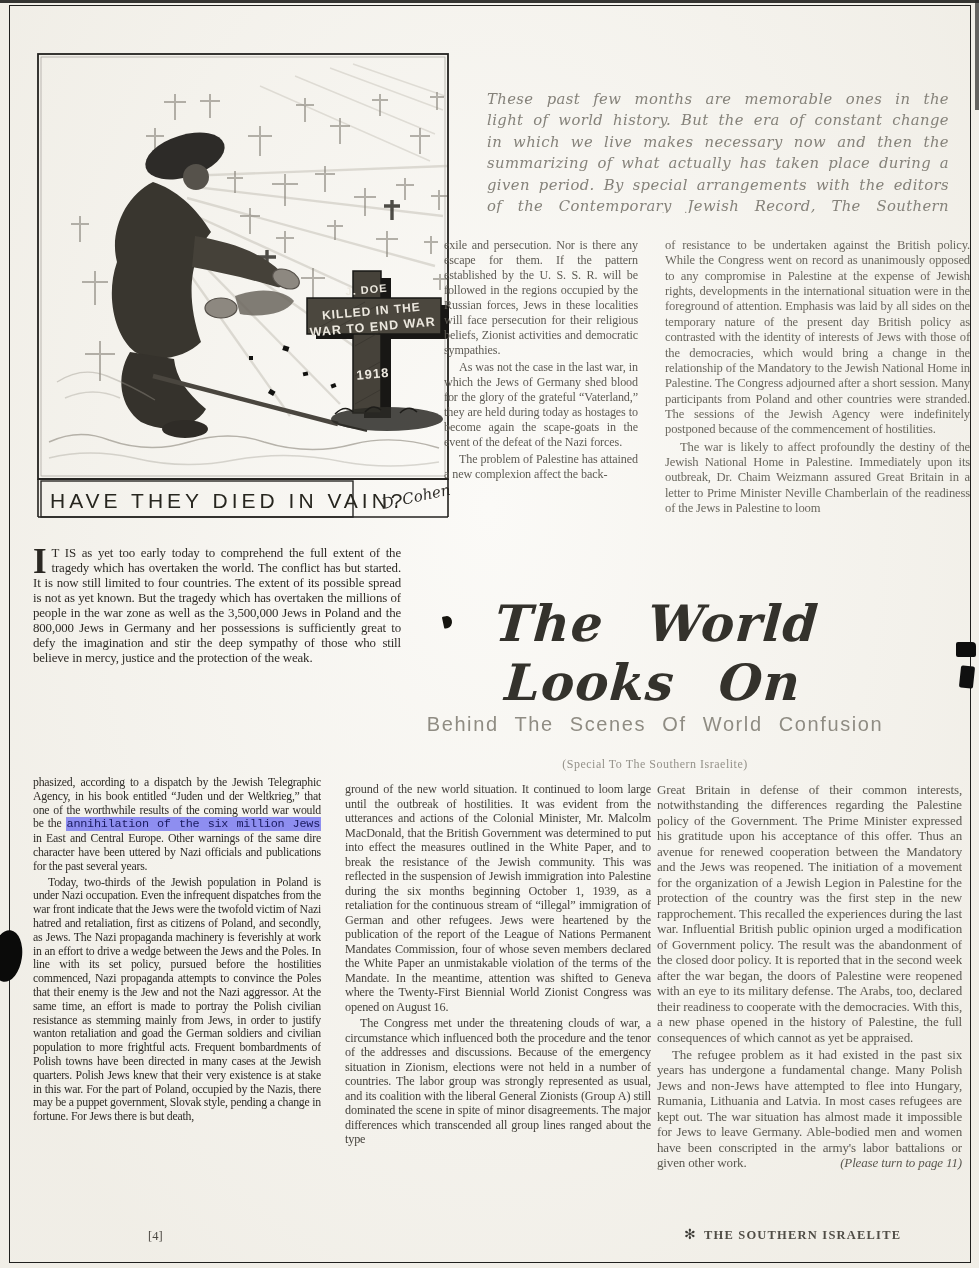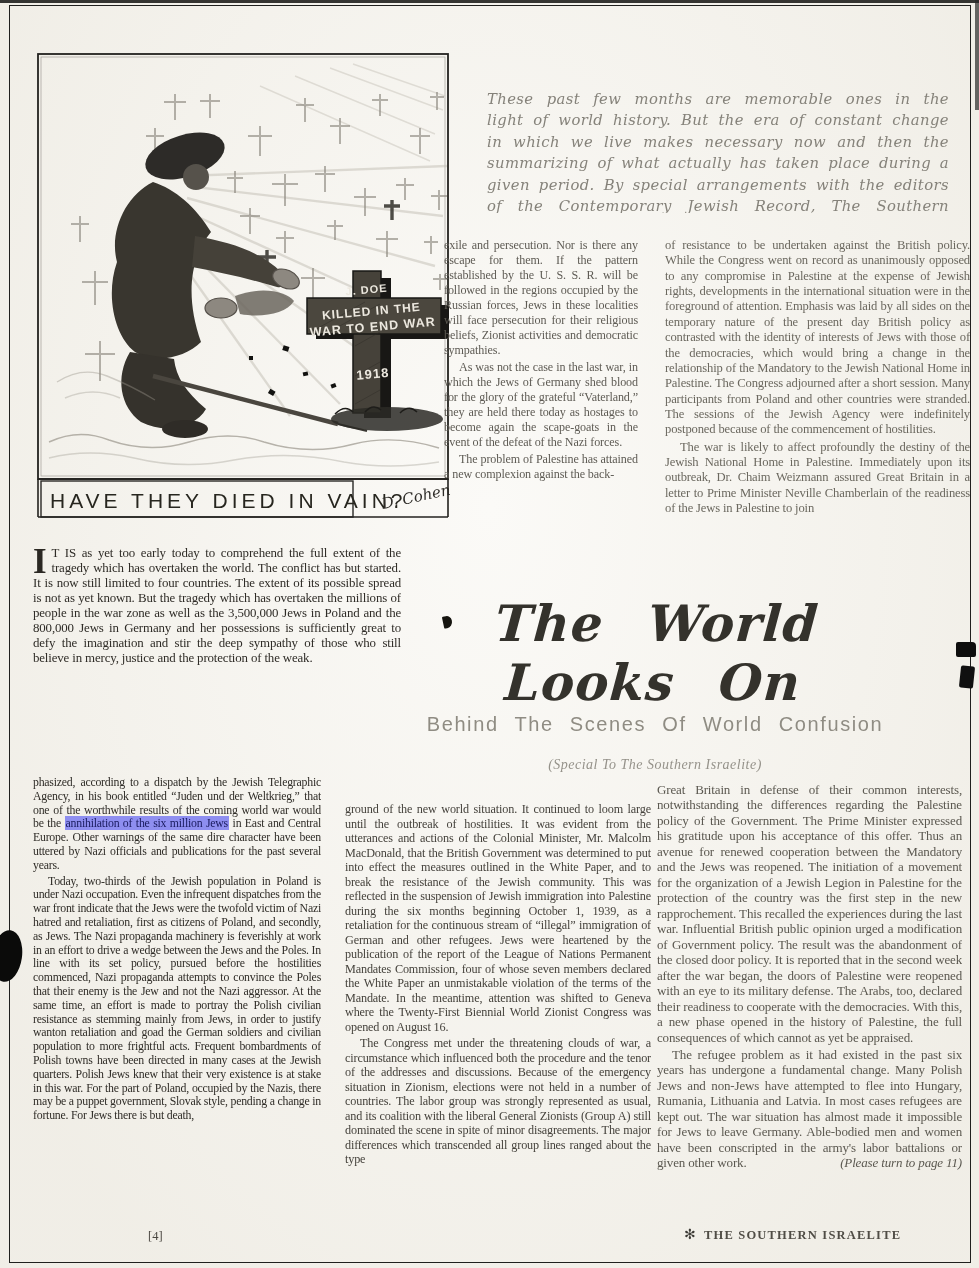--- a/index.html
+++ b/index.html
@@ -29,32 +29,32 @@
   .col p{margin:0 0 2px 0;}
   .col p.indent{text-indent:15px;}
 
   .col-narrow-top{left:444px;top:238px;width:194px;height:322px;font-size:12.1px;line-height:1.24;color:#5e5b54;letter-spacing:-.1px;}
   .col-right-top{left:657px;top:238px;width:305px;height:328px;font-size:12.6px;line-height:1.22;color:#6b685f;letter-spacing:-.15px;margin-left:8px;}
 
   .left-wide{left:33px;top:546px;width:368px;height:230px;font-size:12.9px;line-height:1.16;color:#2f2c27;letter-spacing:-.15px;}
   .left-narrow{left:33px;top:776px;width:288px;height:436px;font-size:11.8px;line-height:1.17;color:#2f2c27;letter-spacing:-.22px;}
   .dropcap{float:left;font-size:35px;line-height:27px;padding:2px 5px 0 0;font-weight:bold;color:#2b2823;}
 
-  mark{background:var(--highlight,#8e8ef0);color:#191a5e;padding:0 1px;}
+  mark{background:var(--highlight,#8e8ef0);color:#191a5e;padding:0 1px;font-family:Liberation Mono, monospace;}
 
   .headline{position:absolute;left:395px;top:594px;width:520px;text-align:center;
             font-family:"DejaVu Serif",serif;font-style:italic;font-weight:bold;
             font-size:50px;color:#34322c;word-spacing:26px;letter-spacing:1px;transform:skewX(-4deg);}
   .subtitle{position:absolute;left:395px;top:694px;width:520px;text-align:center;
             font-family:"Liberation Sans",sans-serif;font-size:20px;line-height:1.42;
             color:#8f8c83;letter-spacing:1.6px;word-spacing:9px;margin-top:16px;}
   .byline{position:absolute;left:395px;top:757px;width:520px;text-align:center;
-          font-style:italic;font-size:14px;color:#95928a;letter-spacing:.5px;}
-
-  .bottom-mid{left:345px;top:782px;width:306px;height:438px;font-size:12.2px;line-height:1.19;color:#45423c;letter-spacing:-.15px;margin-top:20px;}
+          font-size:12px;color:#95928a;letter-spacing:.5px;}
+
+  .bottom-mid{left:345px;top:782px;width:306px;height:438px;font-size:12.2px;line-height:1.19;color:#45423c;letter-spacing:-.15px;}
   .bottom-right{left:657px;top:782px;width:305px;height:450px;font-size:13px;line-height:1.19;color:#5b5850;letter-spacing:-.15px;}
   .continued{font-style:italic;white-space:nowrap;float:right;}
 
   .pagenum{position:absolute;left:148px;top:1229px;font-size:12.5px;color:#4a4741;}
   .masthead{position:absolute;left:684px;top:1226px;width:252px;
             font-size:12.5px;font-weight:bold;color:#504d46;letter-spacing:1.2px;}
   .masthead .star{font-weight:normal;margin-right:7px;font-size:14px;color:#3c3a35;}
 </style>
 </head>
 <body>
@@ -187,27 +187,27 @@
       </g>
     </svg>
   </figure>
 
   <div class="intro">
     <p>These past few months are memorable ones in the light of world history.  But the era of constant change in which we live makes necessary now and then the summarizing of what actually has taken place during a given period.  By special arrangements with the editors of the Contemporary Jewish Record, The Southern Israelite brings you this timely resume of Jewish world events.</p>
   </div>
 
   <div class="col col-narrow-top">
     <p>exile and persecution.  Nor is there any escape for them. If the pattern established by the U. S. S. R. will be followed in the regions occupied by the Russian forces, Jews in these localities will face persecution for their religious beliefs, Zionist activities and democratic sympathies.</p>
-    <p class="indent">As was not the case in the last war, in which the Jews of Germany shed blood for the glory of the grateful “Vaterland,” they are held there today as hostages to become again the scape-goats in the event of the defeat of the Nazi forces.</p>
-    <p class="indent">The problem of Palestine has attained a new complexion against the back-</p>
+    <p class="indent">As was not the case in the last war, in which the Jews of Germany shed blood for the glory of the grateful “Vaterland,” they are held during today as hostages to become again the scape-goats in the event of the defeat of the Nazi forces.</p>
+    <p class="indent">The problem of Palestine has attained a new complexion affect the back-</p>
   </div>
 
   <div class="col col-right-top">
     <p>of resistance to be undertaken against the British policy.  While the Congress went on record as unanimously opposed to any compromise in Palestine at the expense of Jewish rights, developments in the international situation were in the foreground of attention. Emphasis was laid by all sides on the temporary nature of the present day British policy as contrasted with the identity of interests of Jews with those of the democracies, which would bring a change in the relationship of the Mandatory to the Jewish National Home in Palestine. The Congress adjourned after a short session. Many participants from Poland and other countries were stranded.  The sessions of the Jewish Agency were indefinitely postponed because of the commencement of hostilities.</p>
-    <p class="indent">The war is likely to affect profoundly the destiny of the Jewish National Home in Palestine.  Immediately upon its outbreak, Dr. Chaim Weizmann assured Great Britain in a letter to Prime Minister Neville Chamberlain of the readiness of the Jews in Palestine to join</p>
+    <p class="indent">The war is likely to affect profoundly the destiny of the Jewish National Home in Palestine.  Immediately upon its outbreak, Dr. Chaim Weizmann assured Great Britain in a letter to Prime Minister Neville Chamberlain of the readiness of the Jews in Palestine to loom</p>
   </div>
 
   <div class="col left-wide">
     <p><span class="dropcap">I</span><span>T IS as yet too early today to comprehend the full extent of the tragedy which has overtaken the world.  The conflict has but started.  It is now still limited to four countries. The extent of its possible spread is not as yet known.  But the tragedy which has overtaken the millions of people in the war zone as well as the 3,500,000 Jews in Poland and the 800,000 Jews in Germany and her possessions is sufficiently great to defy the imagination and stir the deep sympathy of those who still believe in mercy, justice and the protection of the weak.</span></p>
   </div>
 
   <div class="col left-narrow">
     <p><span>phasized, according to a dispatch by the Jewish Telegraphic Agency, in his book entitled “Juden und der Weltkrieg,” that one of the worthwhile results of the coming world war would be the </span><mark>annihilation of the six million Jews</mark><span> in East and Central Europe.  Other warnings of the same dire character have been uttered by Nazi officials and publications for the past several years.</span></p>
     <p class="indent">Today, two-thirds of the Jewish population in Poland is under Nazi occupation.  Even the infrequent dispatches from the war front indicate that the Jews were the twofold victim of Nazi hatred and retaliation, first as citizens of Poland, and secondly, as Jews.  The Nazi propaganda machinery is feverishly at work in an effort to drive a wedge between the Jews and the Poles.  In line with its set policy, pursued before the hostilities commenced, Nazi propaganda attempts to convince the Poles that their enemy is the Jew and not the Nazi aggressor.  At the same time, an effort is made to portray the Polish civilian resistance as stemming mainly from Jews, in order to justify wanton retaliation and goad the German soldiers and civilian population to more frightful acts.  Frequent bombardments of Polish towns have been directed in many cases at the Jewish quarters.  Polish Jews knew that their very existence is at stake in this war.  For the part of Poland, occupied by the Nazis, there may be a puppet government, Slovak style, pending a change in fortune.  For Jews there is but death,</p>
   </div>

